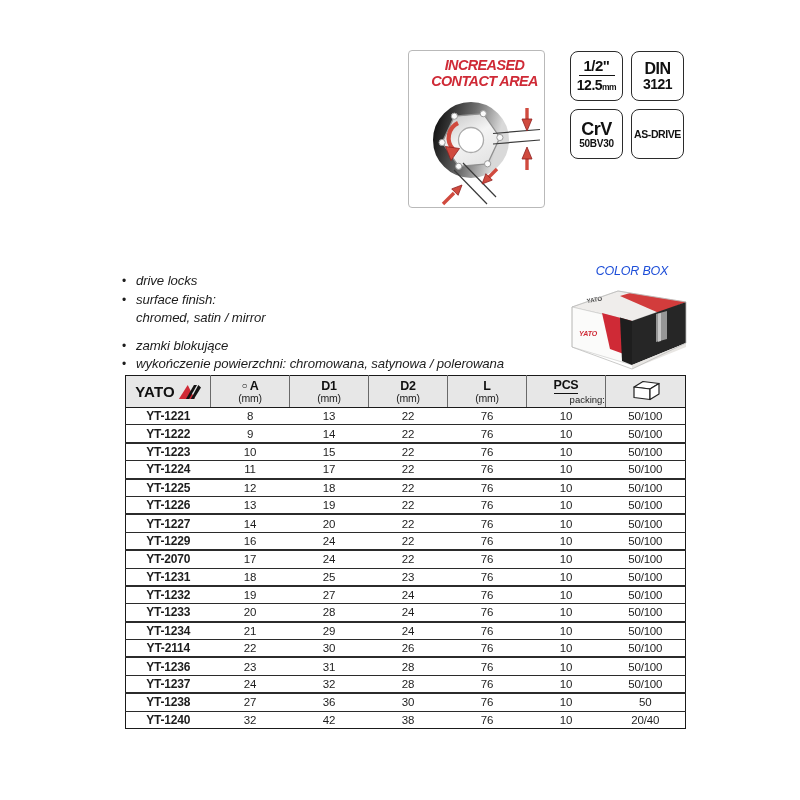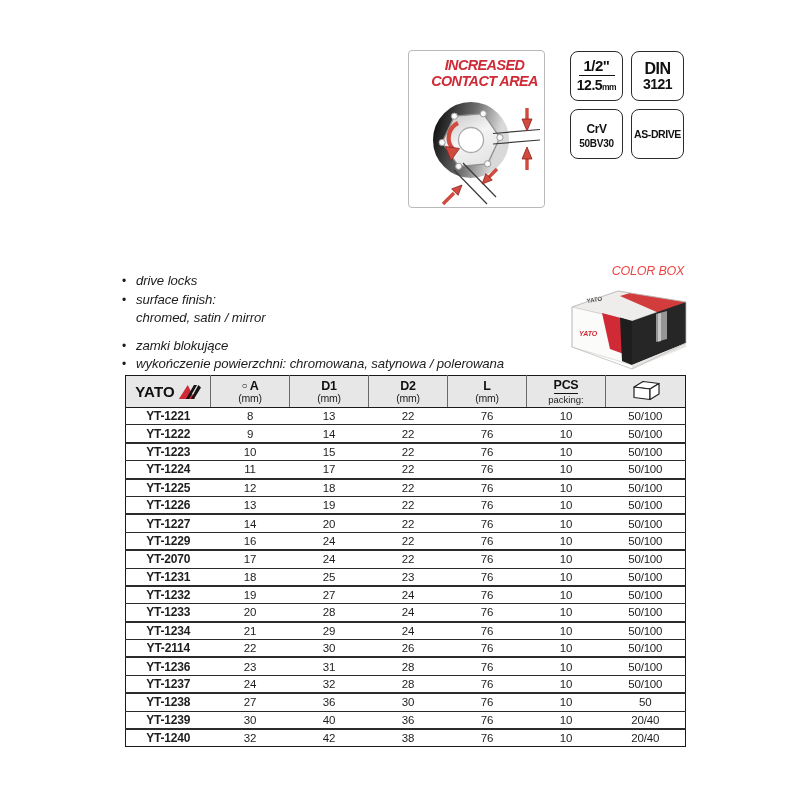--- a/index.html
+++ b/index.html
@@ -30,49 +30,49 @@
     border:1.7px solid #2b2b2b;border-radius:8px;background:#fff;box-sizing:border-box;
     display:flex;flex-direction:column;align-items:center;justify-content:center;
     color:#111;text-align:center;
   }
   .b-size-top{font-weight:bold;font-size:15px;line-height:15px;letter-spacing:-0.5px;}
   .b-divider{width:36px;height:1.7px;background:#111;margin:1.5px 0;}
   .b-size-bottom{font-weight:bold;font-size:14px;line-height:14px;letter-spacing:-0.5px;}
   .b-unit{font-size:8.5px;}
   .b-din1{font-weight:bold;font-size:16px;line-height:16px;letter-spacing:-0.5px;}
   .b-din2{font-weight:bold;font-size:14px;line-height:15px;letter-spacing:-0.5px;}
-  .b-crv1{font-weight:bold;font-size:12px;line-height:18px;letter-spacing:-0.5px;}
+  .b-crv1{font-weight:bold;font-size:18px;line-height:18px;letter-spacing:-0.5px;}
   .b-crv2{font-weight:bold;font-size:10px;line-height:11px;letter-spacing:-0.3px;}
   .b-asdrive{font-weight:bold;font-size:10.5px;letter-spacing:-0.4px;}
 
   
   .features{left:122px;top:272px;width:480px;font-style:italic;font-size:13.2px;color:#1c1c1c;letter-spacing:-0.1px;}
   .bullet-row{display:flex;line-height:18.5px;}
   .bullet-dot{width:14px;flex:0 0 14px;text-align:left;font-style:normal;font-size:12px;}
   .bullet-sub{margin-left:14px;line-height:18.5px;}
   .group-gap{margin-top:9px;}
 
   
-  .colorbox-label{left:578px;top:264px;width:140px;text-align:center;font-style:italic;font-size:12.5px;color:#ef4444;letter-spacing:-0.2px;}
+  .colorbox-label{left:562px;top:264px;width:140px;text-align:center;font-style:italic;font-size:12.5px;color:#1d4ed8;letter-spacing:-0.2px;}
   .box-art{left:560px;top:281px;width:142px;height:90px;}
 
   
   .spec{
     left:125px;top:375px;width:560px;border-collapse:collapse;table-layout:fixed;
     border:1.8px solid #1a1a1a;font-family:"Liberation Sans",sans-serif;
   }
   .spec thead th{
     background:#e7e7e7;height:31px;padding:0;vertical-align:middle;text-align:center;
     border-bottom:1.8px solid #1a1a1a;border-left:1px solid #6a6a6a;font-weight:normal;
   }
   .spec thead th:first-child{border-left:none;}
   .hdr-main{font-weight:bold;font-size:12.5px;line-height:13px;color:#111;letter-spacing:-0.3px;}
   .hdr-prefix{font-weight:normal;font-size:10px;vertical-align:1px;}
   .hdr-sub{font-size:10.5px;line-height:11px;color:#222;letter-spacing:-0.3px;}
-  .hdr-sub-underlined{font-size:9.5px;line-height:11px;color:#222;}
+  .hdr-sub-underlined{font-size:9.5px;line-height:11px;color:#222;text-align:right;}
   .pcs-label{display:inline-block;border-bottom:1.3px solid #111;padding-bottom:1px;text-align:center;}
   .brand-wrap{display:flex;align-items:center;justify-content:center;gap:3px;}
   .brand-text{font-weight:bold;font-size:15px;letter-spacing:0.2px;color:#101010;}
   .spec tbody td{
     height:16.4px;padding:0;text-align:center;vertical-align:middle;
     font-size:11.5px;color:#1d1d1d;border-top:1px solid #2b2b2b;letter-spacing:-0.2px;
   }
   .spec tbody tr:nth-child(2n+1) td{border-top-width:2.2px;}
   .spec tbody tr:first-child td{border-top:none;}
   .spec tbody td.model{font-weight:bold;font-size:12px;}
@@ -387,29 +387,20 @@
       <tr>
         <td class="model">YT-1238</td>
         <td>27</td>
         <td>36</td>
         <td>30</td>
         <td>76</td>
         <td>10</td>
         <td>50</td>
       </tr>
       <tr>
-        <td class="model">YT-1239</td>
-        <td>30</td>
-        <td>40</td>
-        <td>36</td>
-        <td>76</td>
-        <td>10</td>
-        <td>20/40</td>
-      </tr>
-      <tr>
         <td class="model">YT-1240</td>
         <td>32</td>
         <td>42</td>
         <td>38</td>
         <td>76</td>
         <td>10</td>
         <td>20/40</td>
       </tr>
     </tbody>
 </table>

